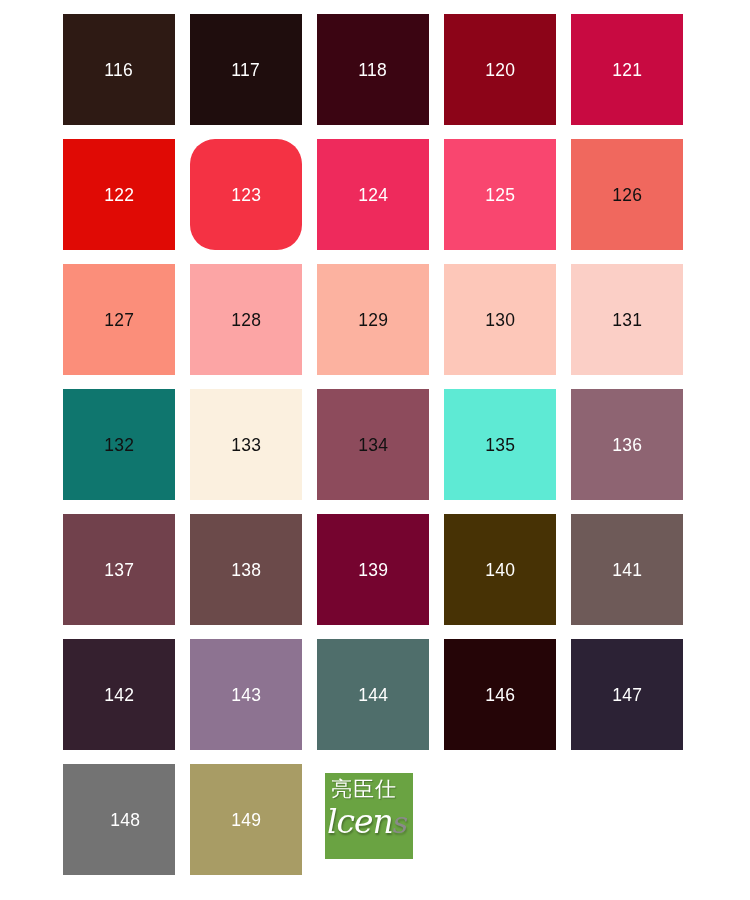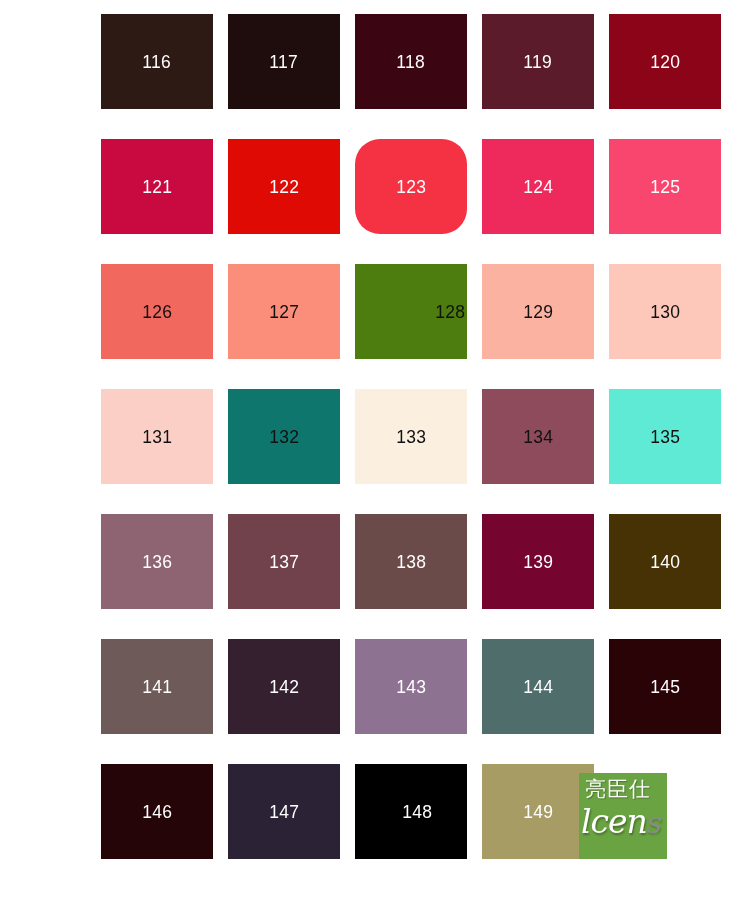--- a/index.html
+++ b/index.html
@@ -28,26 +28,25 @@
     width: 620px;
     display: grid;
     grid-template-columns: repeat(5, 112px);
     grid-template-rows: repeat(7, 111px);
     column-gap: 15px;
     row-gap: 14px;
   }
   .swatch {
     position: relative;
     width: 112px;
-    height: 95px;
+    height: 111px;
     display: flex;
     align-items: center;
     justify-content: center;
     box-sizing: border-box;
-    margin-left: 38px;
   }
   .swatch-label {
     font-family: "Liberation Sans", sans-serif;
     font-size: 19px;
     line-height: 1;
     letter-spacing: 0.3px;
     font-weight: 400;
     transform: scaleX(0.92);
     user-select: none;
   }
@@ -109,23 +108,20 @@
   <div class="grid">
       <div class="swatch dark" style="background: rgb(46, 26, 20);">
         <span class="swatch-label" style="color: rgb(255, 255, 255);">116</span>
       </div>
       <div class="swatch dark" style="background: rgb(31, 13, 13);">
         <span class="swatch-label" style="color: rgb(255, 255, 255);">117</span>
       </div>
       <div class="swatch dark" style="background: rgb(59, 5, 18);">
         <span class="swatch-label" style="color: rgb(255, 255, 255);">118</span>
       </div>
-      <div class="swatch dark" style="background: rgb(92, 27, 43);">
-        <span class="swatch-label" style="color: rgb(255, 255, 255);">119</span>
-      </div>
       <div class="swatch dark" style="background: rgb(140, 4, 24);">
         <span class="swatch-label" style="color: rgb(255, 255, 255);">120</span>
       </div>
       <div class="swatch dark" style="background: rgb(200, 10, 65);">
         <span class="swatch-label" style="color: rgb(255, 255, 255);">121</span>
       </div>
       <div class="swatch dark" style="background: rgb(224, 10, 5);">
         <span class="swatch-label" style="color: rgb(255, 255, 255);">122</span>
       </div>
       <div class="swatch dark" style="background: rgb(244, 50, 68); border-radius: 25px;">
@@ -136,21 +132,21 @@
       </div>
       <div class="swatch dark" style="background: rgb(249, 70, 111);">
         <span class="swatch-label" style="color: rgb(255, 255, 255);">125</span>
       </div>
       <div class="swatch light" style="background: rgb(240, 104, 94);">
         <span class="swatch-label" style="color: rgb(17, 17, 17);">126</span>
       </div>
       <div class="swatch light" style="background: rgb(251, 142, 122);">
         <span class="swatch-label" style="color: rgb(17, 17, 17);">127</span>
       </div>
-      <div class="swatch light" style="background: #4d7c0f; justify-content: flex-end;">
+      <div class="swatch light" style="background: #fca5a5;">
         <span class="swatch-label" style="color: rgb(17, 17, 17);">128</span>
       </div>
       <div class="swatch light" style="background: rgb(252, 178, 160);">
         <span class="swatch-label" style="color: rgb(17, 17, 17);">129</span>
       </div>
       <div class="swatch light" style="background: rgb(253, 199, 185);">
         <span class="swatch-label" style="color: rgb(17, 17, 17);">130</span>
       </div>
       <div class="swatch light" style="background: rgb(251, 207, 198);">
         <span class="swatch-label" style="color: rgb(17, 17, 17);">131</span>
@@ -187,30 +183,27 @@
       </div>
       <div class="swatch dark" style="background: rgb(53, 32, 47);">
         <span class="swatch-label" style="color: rgb(255, 255, 255);">142</span>
       </div>
       <div class="swatch dark" style="background: rgb(141, 115, 145);">
         <span class="swatch-label" style="color: rgb(255, 255, 255);">143</span>
       </div>
       <div class="swatch dark" style="background: rgb(79, 110, 107);">
         <span class="swatch-label" style="color: rgb(255, 255, 255);">144</span>
       </div>
-      <div class="swatch dark" style="background: rgb(42, 3, 7);">
-        <span class="swatch-label" style="color: rgb(255, 255, 255);">145</span>
-      </div>
       <div class="swatch dark" style="background: rgb(37, 5, 7);">
         <span class="swatch-label" style="color: rgb(255, 255, 255);">146</span>
       </div>
       <div class="swatch dark" style="background: rgb(44, 34, 53);">
         <span class="swatch-label" style="color: rgb(255, 255, 255);">147</span>
       </div>
-      <div class="swatch dark" style="background: #000000; padding-left: 12px;">
+      <div class="swatch dark" style="background: #737373; padding-left: 12px;">
         <span class="swatch-label" style="color: rgb(255, 255, 255);">148</span>
       </div>
       <div class="swatch dark" style="background: rgb(168, 156, 101);">
         <span class="swatch-label" style="color: rgb(255, 255, 255);">149</span>
       </div>
       <div class="logo-cell">
         <div class="logo-block" style="background: rgb(106, 163, 66);"></div>
         <div class="logo-cjk">亮臣仕</div>
         <div class="logo-script"><span>lcen</span><span class="tail">s</span></div>
       </div>

